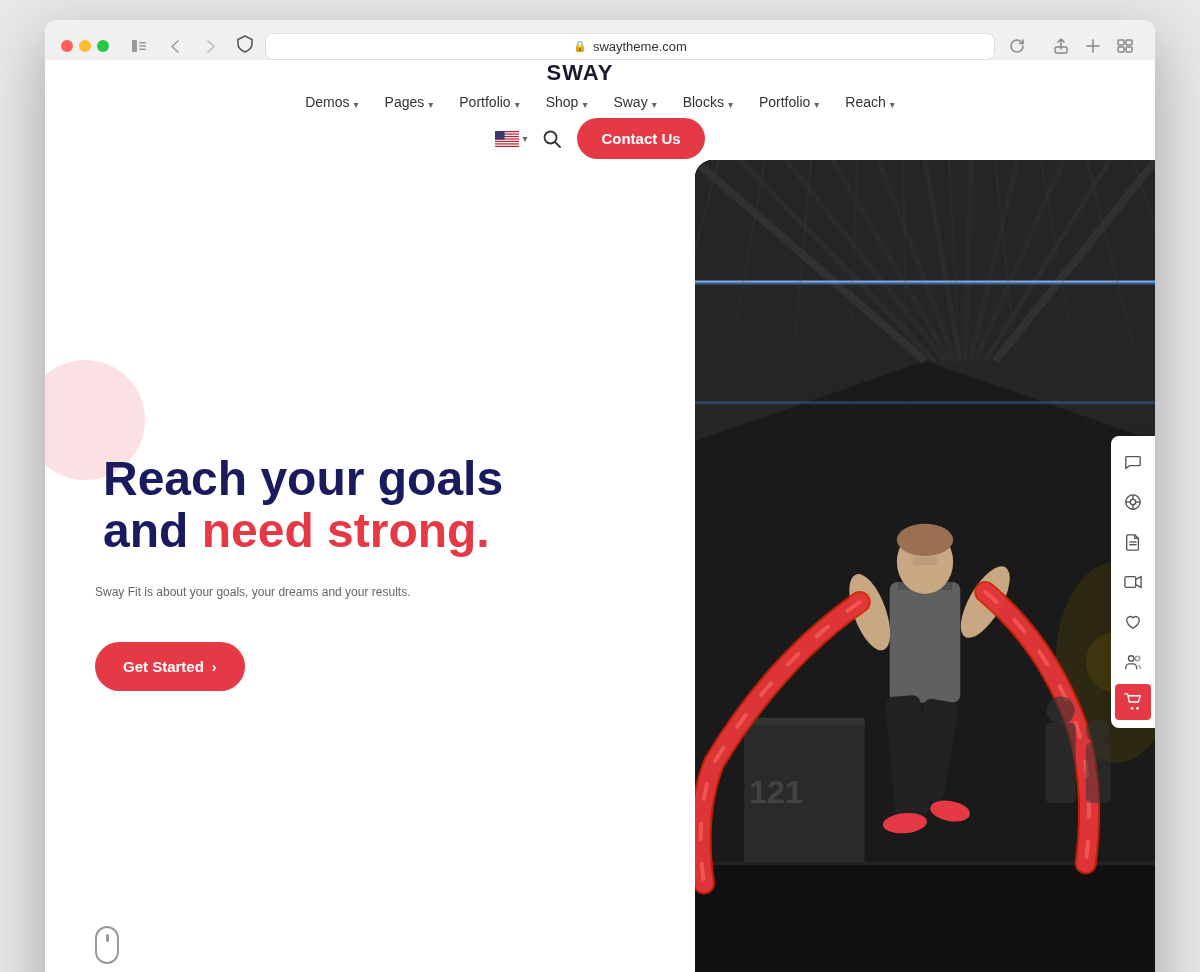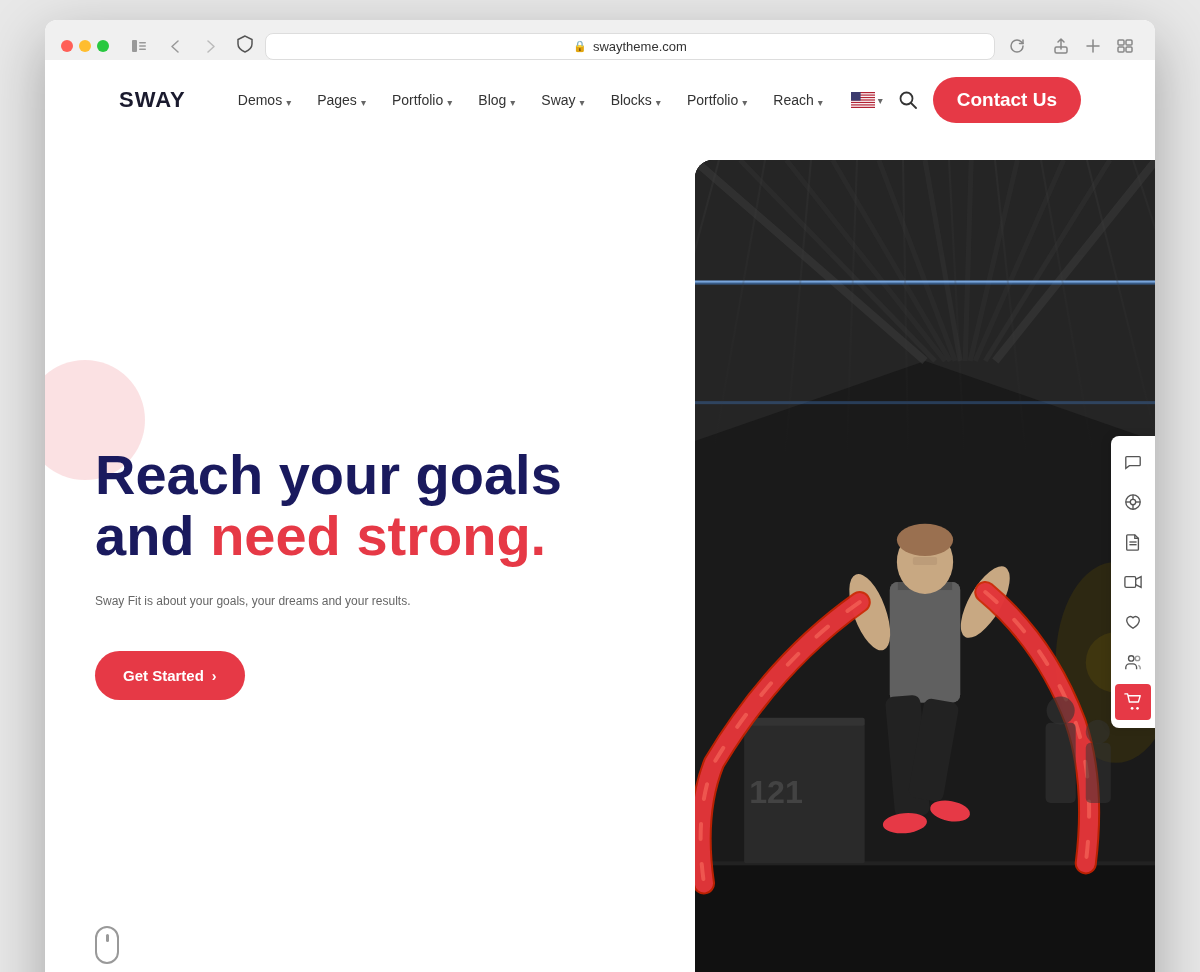--- a/index.html
+++ b/index.html
@@ -92,25 +92,26 @@
     .website {
       background: #fff;
       position: relative;
       overflow: hidden;
     }
 
     
     .navbar {
       display: flex;
       align-items: center;
-      padding: 0 74px;
+      padding: 0 38px;
       height: 80px;
       background: #fff;
       position: relative;
       z-index: 10;
+      flex-direction: column;
     }
 
     .logo {
       font-size: 22px;
       font-weight: 800;
       color: #1a1a2e;
       letter-spacing: 1px;
       margin-right: 40px;
     }
 
@@ -154,21 +155,21 @@
       display: flex;
       align-items: center;
     }
 
     .contact-btn {
       background: #e63946;
       color: #fff;
       border: none;
       border-radius: 50px;
       padding: 12px 24px;
-      font-size: 19px;
+      font-size: 15px;
       font-weight: 600;
       cursor: pointer;
       white-space: nowrap;
     }
 
     
     .hero {
       display: flex;
       min-height: 820px;
       position: relative;
@@ -191,27 +192,28 @@
       left: -20px;
       top: 220px;
       width: 120px;
       height: 120px;
       border-radius: 50%;
       background: rgba(230, 57, 70, 0.15);
       z-index: 1;
     }
 
     .hero-title {
-      font-size: 56px;
+      font-size: 48px;
       font-weight: 800;
       line-height: 1.1;
       color: #1a1a5e;
       margin-bottom: 24px;
       position: relative;
       z-index: 2;
+      margin-left: 8px;
     }
 
     .hero-title .highlight {
       color: #e63946;
     }
 
     .hero-subtitle {
       font-size: 12px;
       color: #666;
       line-height: 1.7;
@@ -430,21 +432,21 @@
         </div>
         <div class="nav-item">
           <span>Pages</span>
           <span class="nav-chevron">▾</span>
         </div>
         <div class="nav-item">
           <span>Portfolio</span>
           <span class="nav-chevron">▾</span>
         </div>
         <div class="nav-item">
-          <span>Blog</span>
+          <span>Shop</span>
           <span class="nav-chevron">▾</span>
         </div>
         <div class="nav-item">
           <span>Sway</span>
           <span class="nav-chevron">▾</span>
         </div>
         <div class="nav-item">
           <span>Blocks</span>
           <span class="nav-chevron">▾</span>
         </div>

